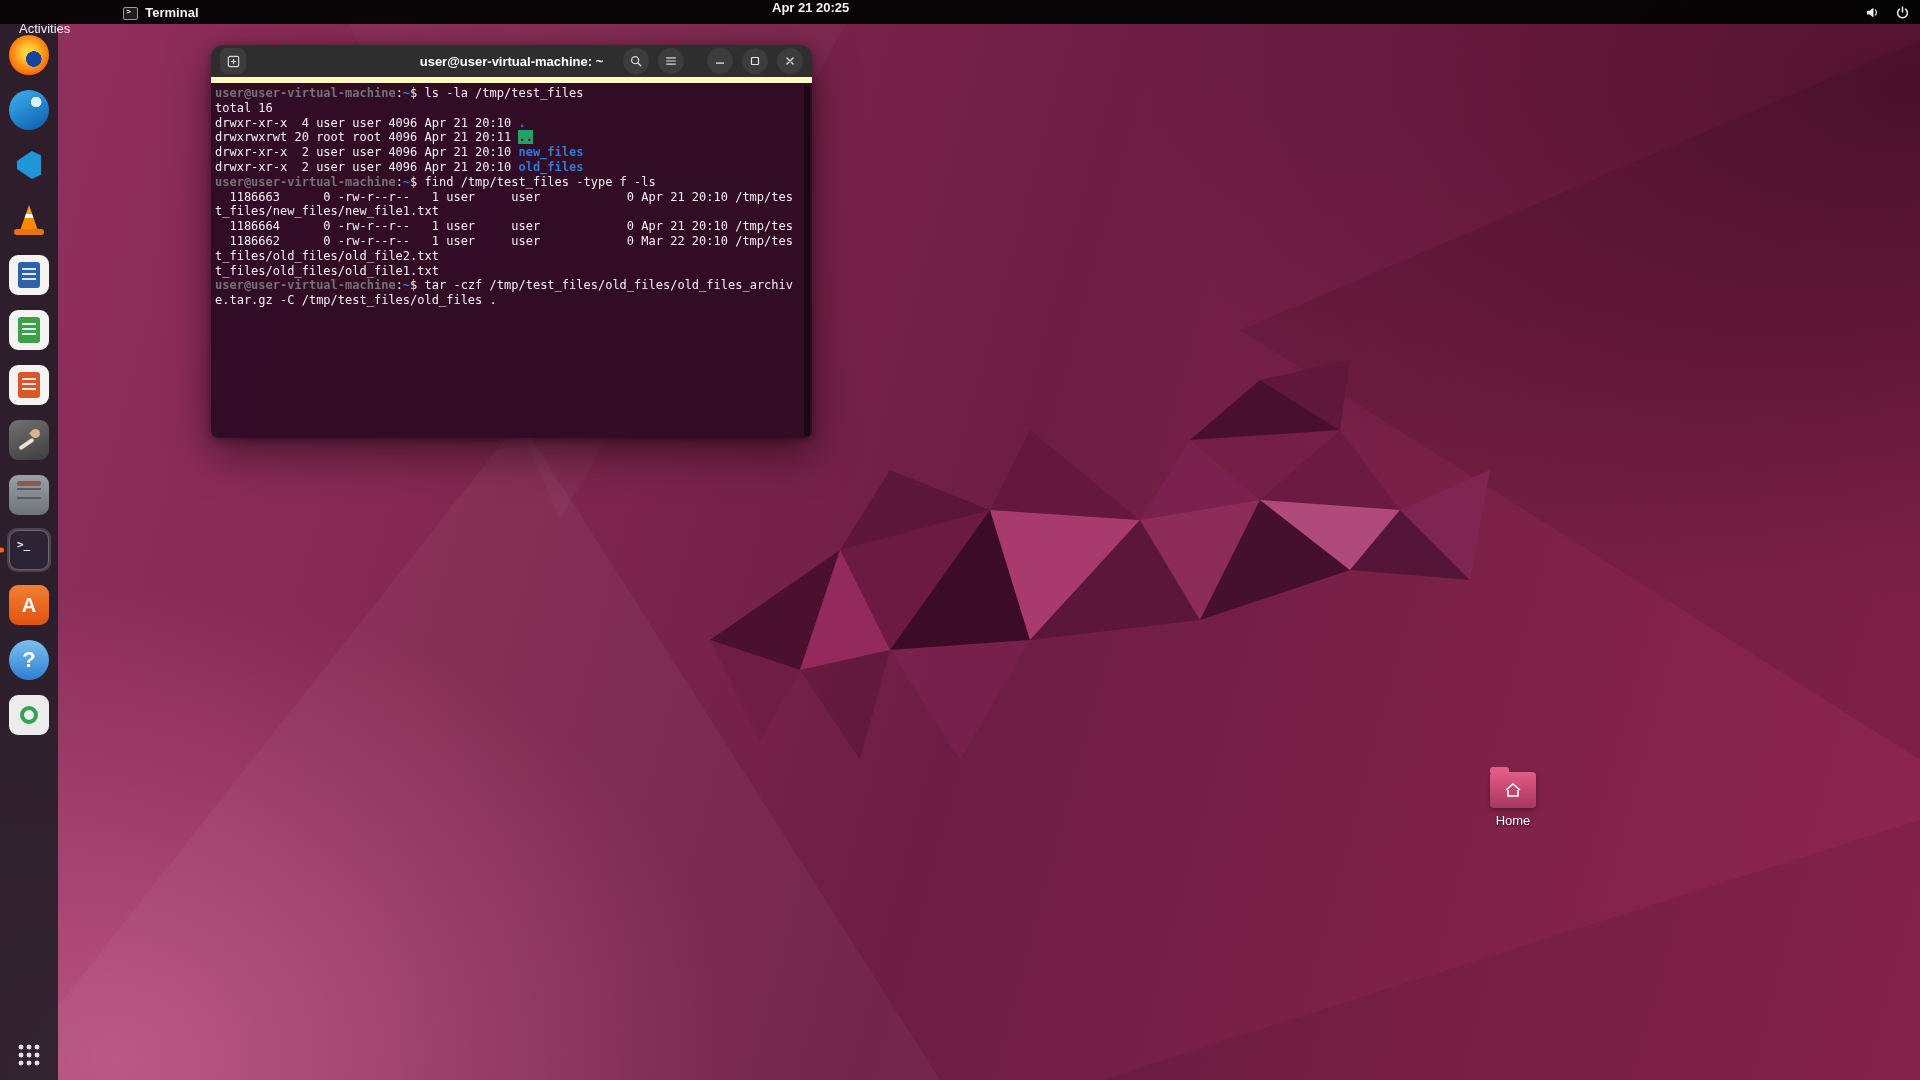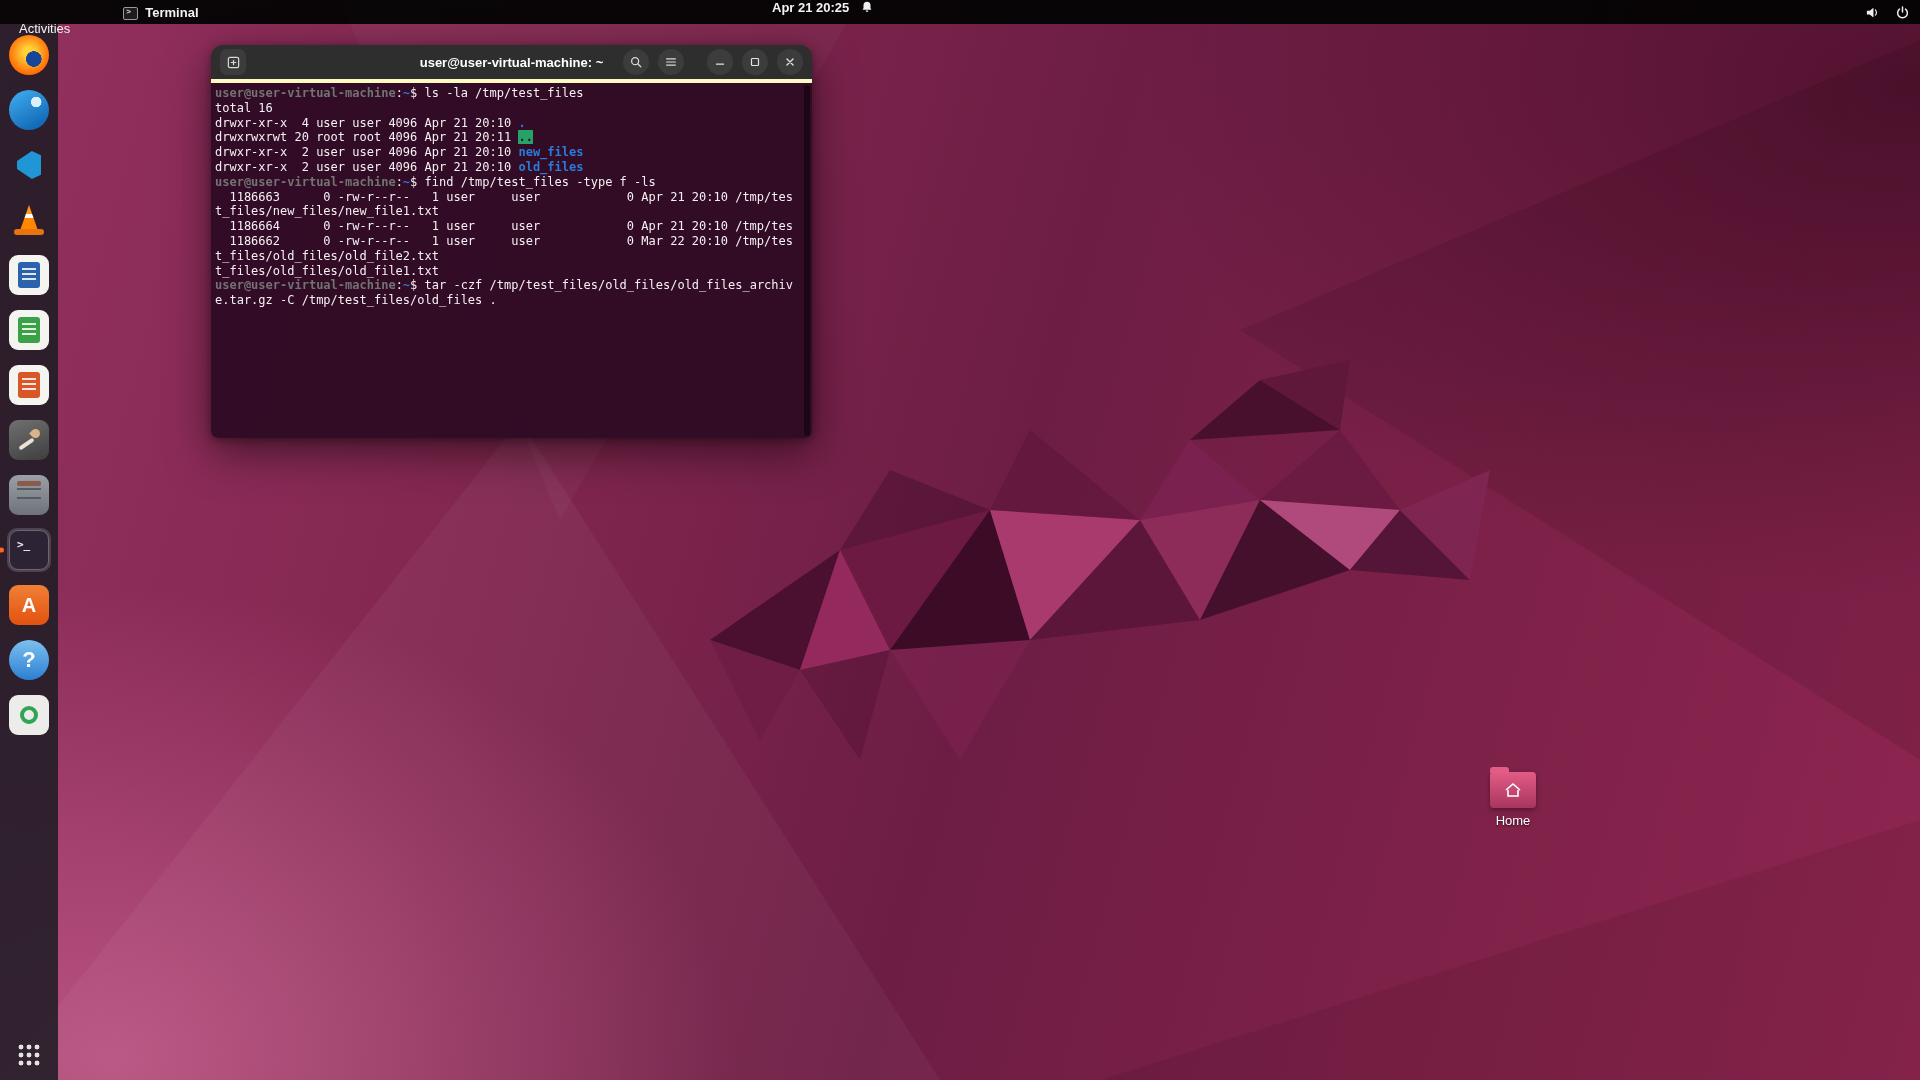--- a/index.html
+++ b/index.html
@@ -21,21 +21,21 @@
   .topbar {
     position:absolute; top:0; left:0; right:0; height:24px; z-index:10;
     background:rgba(4,4,4,0.96); color:#f2f2f2; font-size:13px;
     display:flex; align-items:center;
   }
   .tb-activities { margin-left:10px; padding:2px 9px; border-radius:12px; cursor:default;margin-top:32px; }
   .tb-app { margin-left:44px; display:flex; align-items:flex-end; gap:7px; font-weight:700; }
   .tb-app-icon { width:15px; height:13px; border:1px solid #9a9a9a; border-radius:2px;
     background:#1d1d1d; position:relative; }
   .tb-app-icon::after { content:">"; position:absolute; left:2px; top:-1px; font-size:8px; color:#ddd; }
-  .tb-center { position:absolute; left:772px; top:0; height:24px; display:flex; align-items:flex-start; gap:11px; }
+  .tb-center { position:absolute; left:772px; top:0; height:24px; display:flex; align-items:flex-end; gap:11px;flex-direction:column; }
   .tb-clock { font-weight:600; }
   .tb-right { position:absolute; right:10px; top:0; height:24px; display:flex; align-items:center; gap:15px; }
   .tb-svg { display:block; }
 
   
   .dock {
     position:absolute; top:24px; left:0; bottom:0; width:58px; z-index:5;
     background:rgba(32,29,37,0.88);
     display:flex; flex-direction:column; align-items:center; padding-top:9px;
   }
@@ -89,21 +89,21 @@
   .icon-software-updater::before { content:""; position:absolute; inset:11px;
     border:4px solid #31a354; border-radius:50%; }
   .show-apps { margin-top:auto; margin-bottom:13px; width:24px; height:24px;
     background-image:radial-gradient(#e3e3e3 2.2px, rgba(0,0,0,0) 2.7px);
     background-size:8px 8px; background-position:0 0; }
 
   
   .window { position:absolute; left:211px; top:45px; width:601px; height:393px; z-index:6;
     border-radius:12px 12px 7px 7px; box-shadow:0 14px 44px rgba(0,0,0,0.5), 0 2px 8px rgba(0,0,0,0.35);
     display:flex; flex-direction:column; overflow:hidden; }
-  .titlebar { height:38px; background:#2e2e2e; border-bottom:4px solid #fef9c3;
+  .titlebar { height:38px; background:#2e2e2e; border-bottom:6px solid #fef9c3;
     display:flex; align-items:center; padding:0 9px; position:relative; flex:none; }
   .title { position:absolute; left:0; right:0; text-align:center; color:#ffffff;
     font-size:13px; font-weight:700; pointer-events:none; }
   .hb-btn { width:26px; height:26px; border-radius:50%; background:#3c3c3c;
     display:flex; align-items:center; justify-content:center; flex:none; }
   .hb-left { z-index:1; border-radius:7px; }
   .hb-right { margin-left:auto; display:flex; align-items:center; gap:9px; z-index:1; }
   .hb-gap { width:5px; }
   .term-body { flex:1; background:rgba(48,10,36,0.97); position:relative;
     font:400 12px/14.8px "DejaVu Sans Mono", monospace; color:#f5f1f3;

